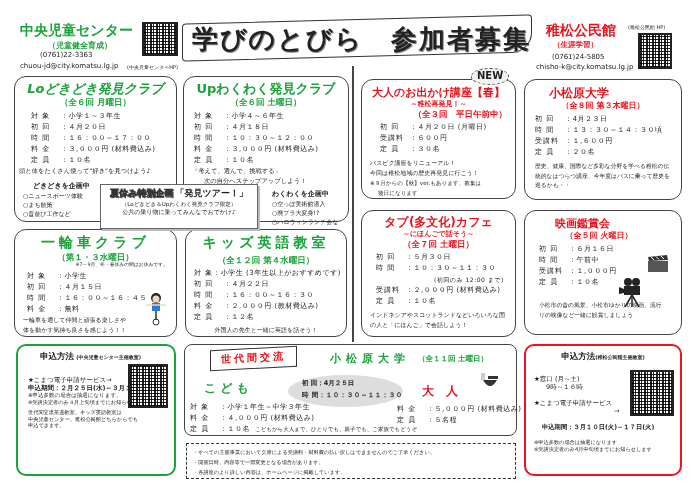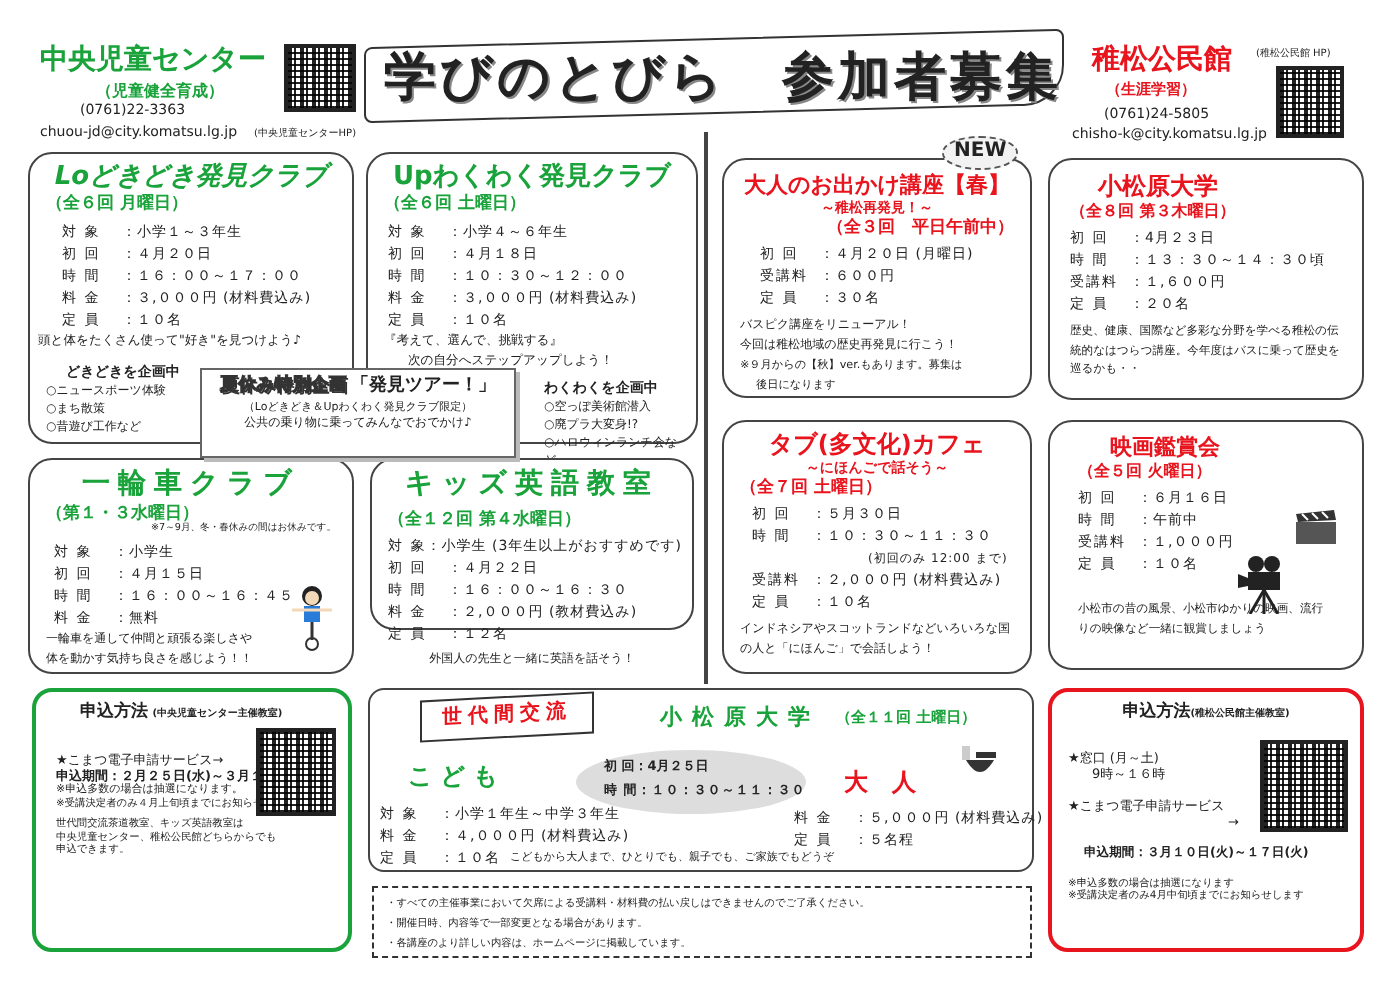--- a/index.html
+++ b/index.html
@@ -6,21 +6,21 @@
 body{width:698px;height:493px;background:#fff;font-family:"DejaVu Sans",sans-serif;color:#222;position:relative;overflow:hidden;font-size:7px;line-height:1.25}
 .abs{position:absolute}
 .green{color:#19a33a}
 .red{color:#e8141e}
 .qr{background:
  repeating-linear-gradient(90deg,#222 0 2px,#fff 2px 3px,#222 3px 4px,#fff 4px 6px),
  repeating-linear-gradient(0deg,#222 0 1px,#fff 1px 3px);
  background-blend-mode:multiply;border:2px solid #222}
 .box{position:absolute;border:1.5px solid #444;border-radius:12px;background:#fff}
 .ttl{font-weight:bold;font-size:12px;text-align:center;white-space:nowrap}
-.sub{font-weight:bold;font-size:8.5px;text-align:left;white-space:nowrap}
+.sub{font-weight:bold;font-size:8.5px;text-align:center;white-space:nowrap}
 .rows{margin-top:3px}
 .row{display:flex;font-size:7px;line-height:11px;white-space:nowrap}
 .row .k{width:30px;letter-spacing:1px}
 .row .v{letter-spacing:.5px}
 .desc{font-size:6.3px;line-height:10px}
 .small{font-size:5.5px}
 .list{font-size:6px;line-height:9px}
 .bold{font-weight:bold}
 </style>
 </head>
@@ -149,21 +149,21 @@
         <circle cx="10" cy="6" r="5" fill="#222"></circle>
         <circle cx="10" cy="7" r="3.5" fill="#f4d9b8"></circle>
         <rect x="6" y="11" width="8" height="8" fill="#2a7ad8"></rect>
         <line x1="0" y1="13" x2="20" y2="13" stroke="#f4d9b8" stroke-width="1.5"></line>
         <line x1="10" y1="19" x2="10" y2="28" stroke="#333" stroke-width="1.5"></line>
         <circle cx="10" cy="30" r="3" fill="none" stroke="#333"></circle>
       </svg>
   </div>
 </div>
 
-<div class="box" style="left:185px;top:229px;width:162px;height:86px;padding:4px 8px">
+<div class="box" style="left:185px;top:229px;width:162px;height:108px;padding:4px 8px">
   <div class="ttl green" style="font-size:14px;letter-spacing:4px">キッズ英語教室</div>
   <div class="sub green" style="margin-top:3px">（全１２回 第４水曜日）</div>
   <div class="rows" style="padding-left:0">
     <div class="row">
         <span class="k">対 象</span>
         <span class="v">：小学生 (3年生以上がおすすめです)</span>
       </div>
     <div class="row">
         <span class="k">初 回</span>
         <span class="v">：４月２２日</span>

